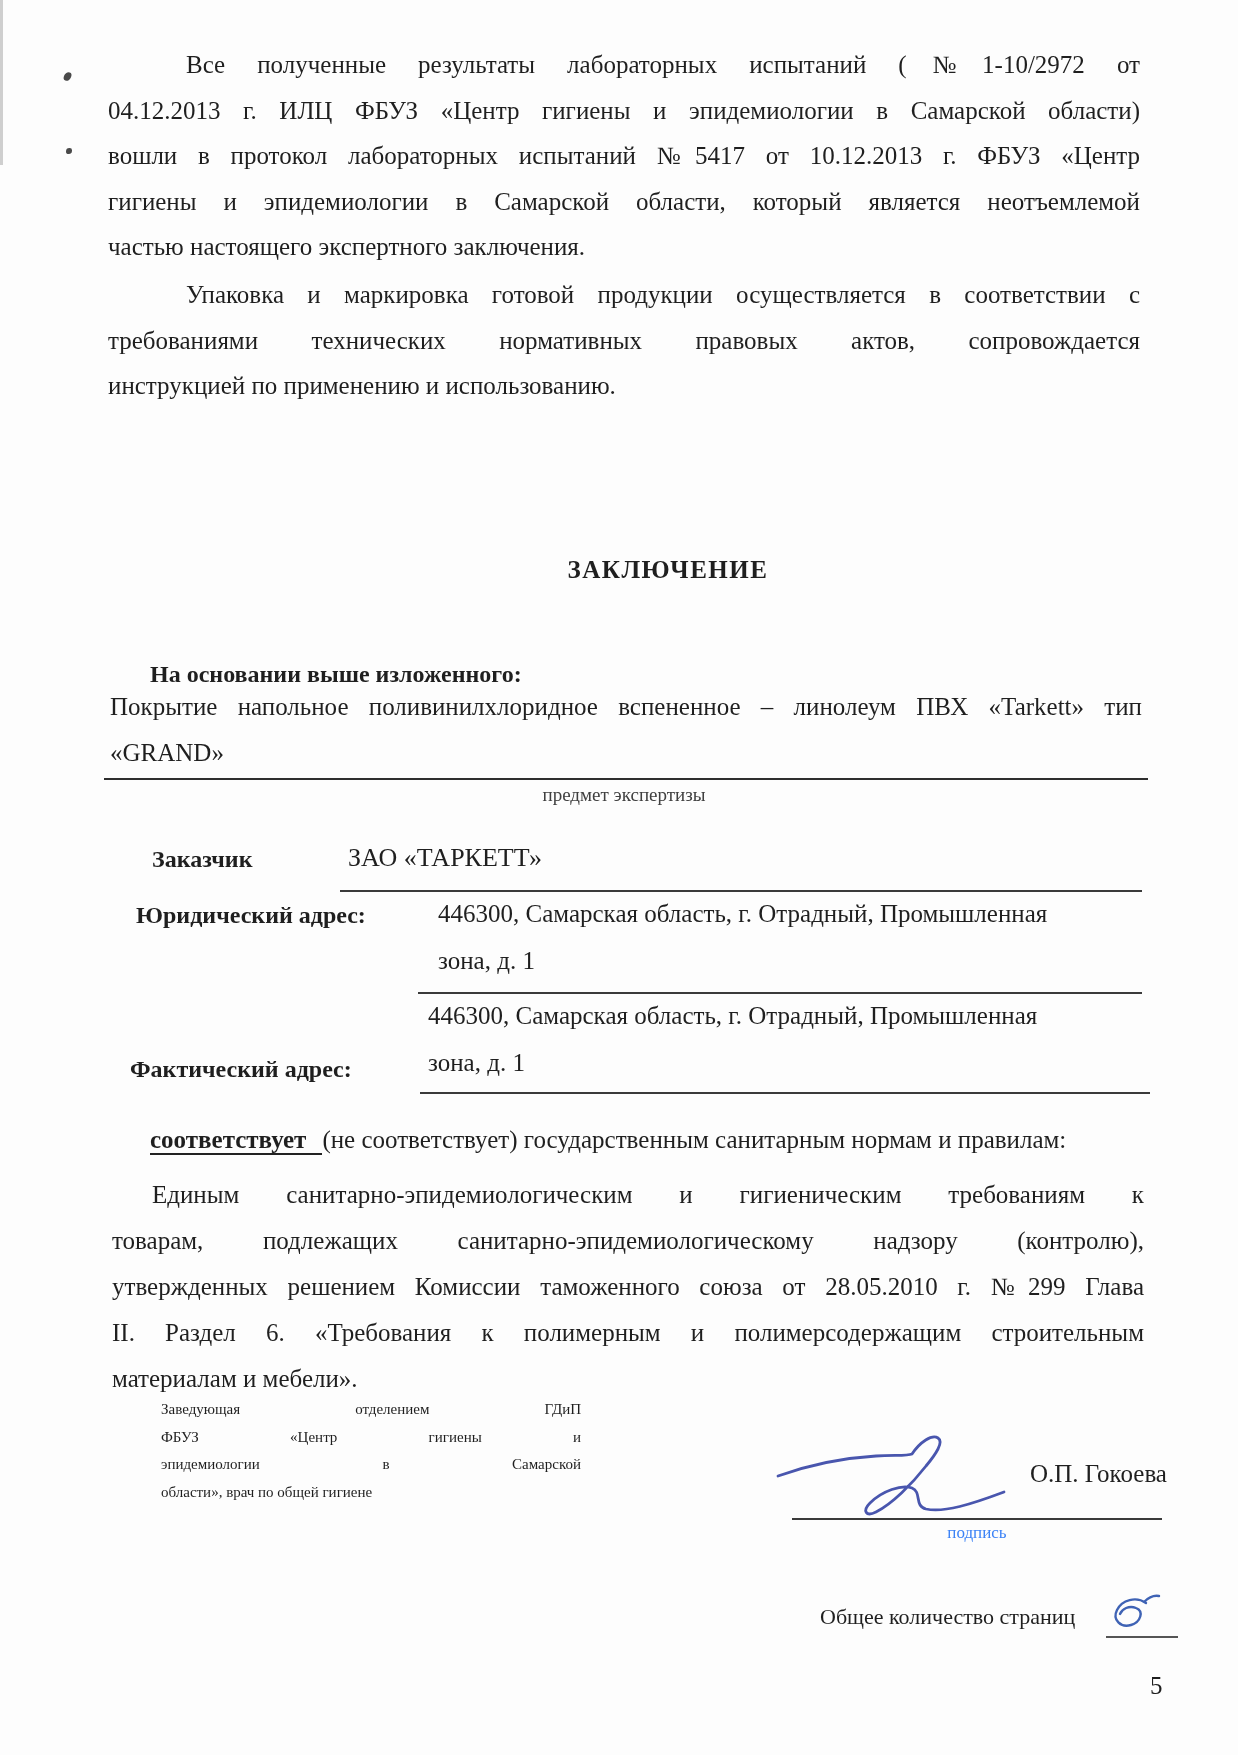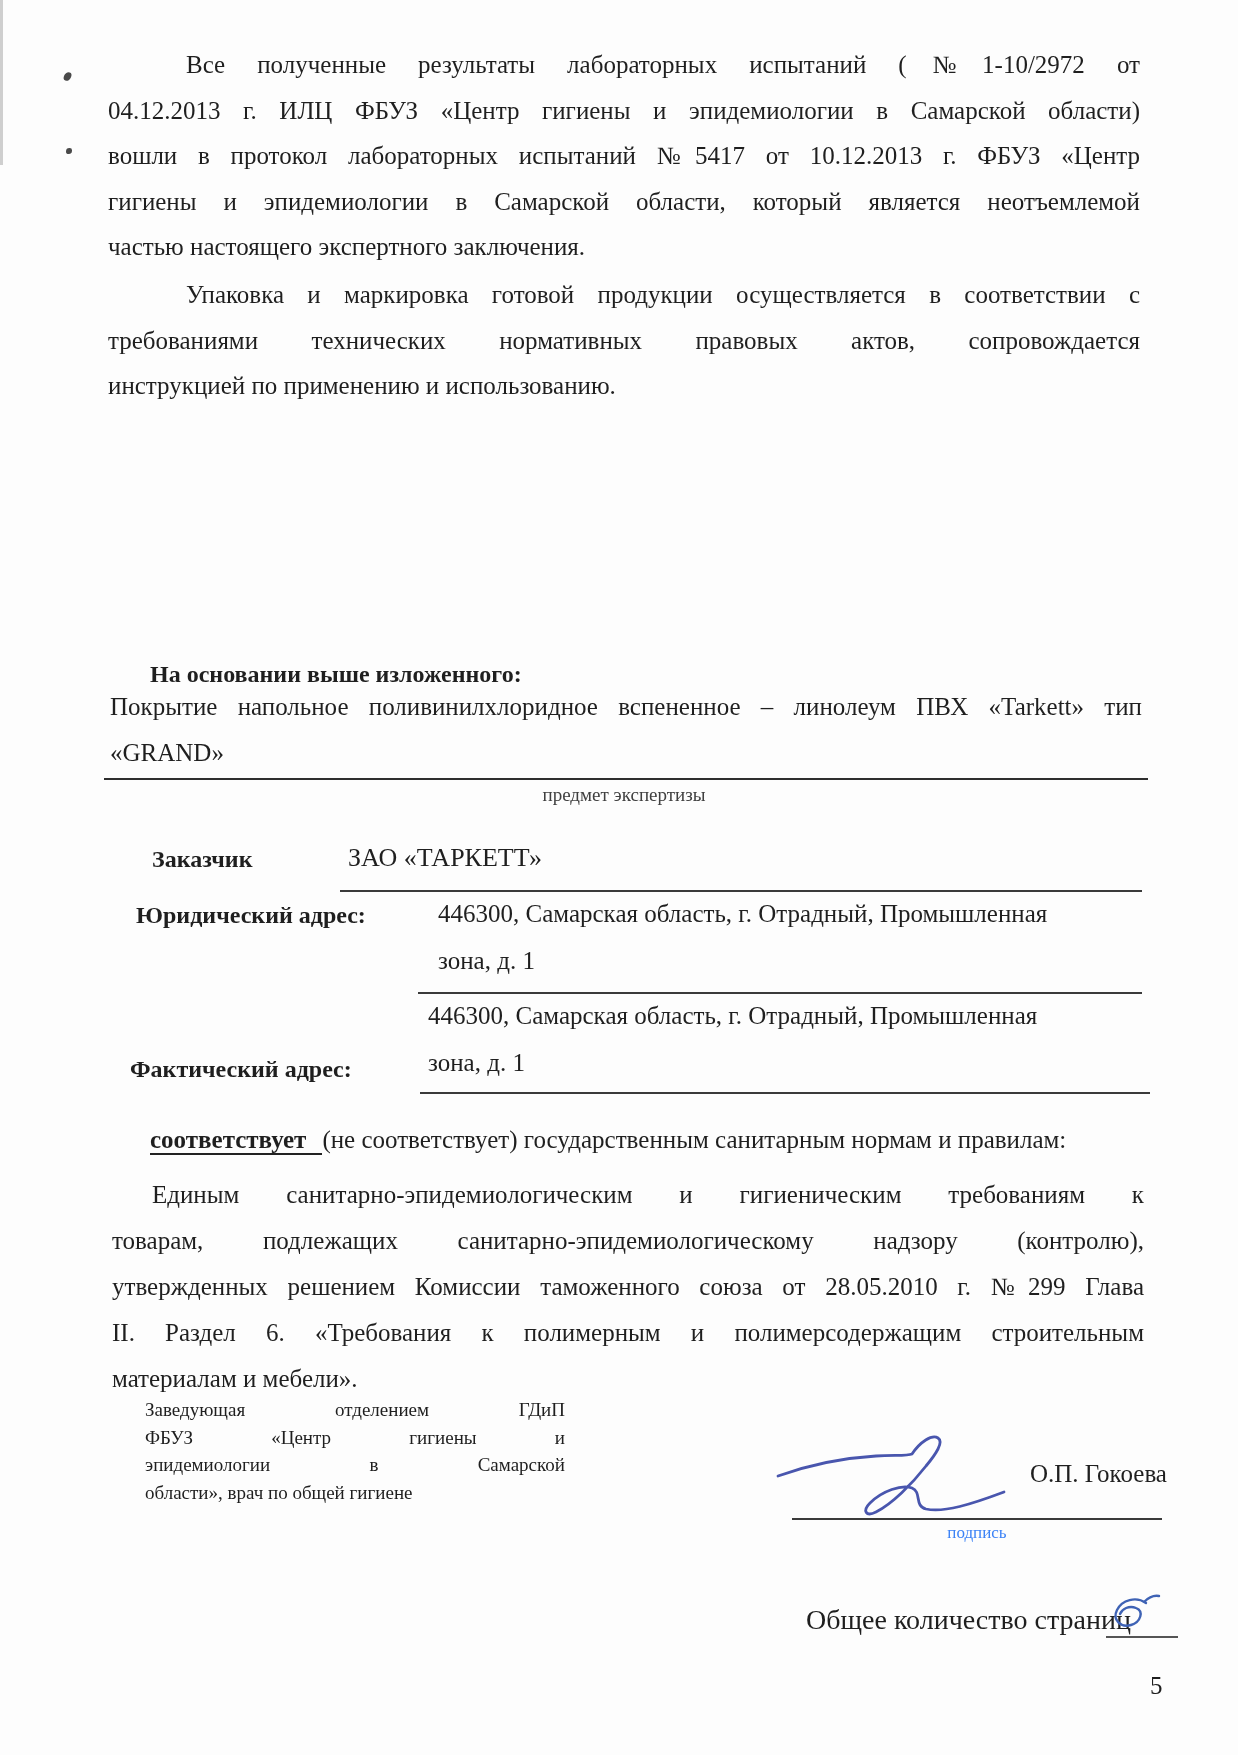--- a/index.html
+++ b/index.html
@@ -18,22 +18,22 @@
   .bold { font-weight:bold; }
   .heading { font-weight:bold; font-size:25px; letter-spacing:1.5px; text-align:center; }
   .rule { border-top:2.5px solid #2e2e2e; height:0; }
   .uline { border-top:2px solid #3a3a3a; height:0; }
   .caption { font-size:19px; color:#404040; text-align:center; }
   .caption-sm { font-size:17px; color:#3b82f6; text-align:center; }
   .label { font-weight:bold; font-size:24px; }
   .value { font-size:25px; }
   .verdict-line { font-size:25px; }
   .verdict { font-weight:bold; border-bottom:2px solid #222; padding-right:16px; }
-  .sig-block { font-size:19px; line-height:27.5px; }
-  .footer-line { font-size:28px; }
+  .sig-block { font-size:15px; line-height:27.5px;margin-left:16px; }
+  .footer-line { font-size:22px;margin-left:14px; }
   .page-num { font-size:25px; }
   .speck { position:absolute; background:#4a4a4a; border-radius:60% 40% 55% 45%; }
   .edge { position:absolute; left:0; top:0; width:3px; height:165px; background:#cfcfcf; }
 </style>
 </head>
 <body>
 
 <div class="page">
 
   <div class="edge"></div>
@@ -47,20 +47,21 @@
       <div class="jline">гигиены и эпидемиологии в Самарской области, который является  неотъемлемой</div>
       <div class="jline last">частью настоящего экспертного заключения.</div>
     </div>
 
   <div class="abs body-text indent-first" style="left:108px; top:272px; width:1032px;">
       <div class="jline">Упаковка и маркировка  готовой продукции  осуществляется в соответствии с</div>
       <div class="jline">требованиями технических нормативных правовых актов, сопровождается</div>
       <div class="jline last">инструкцией по применению и  использованию.</div>
     </div>
 
+  <div class="abs heading" style="left:108px; top:556px; width:1120px;">ЗАКЛЮЧЕНИЕ</div>
 
   <div class="abs bold" style="left:150px; top:640px; font-size:24px;margin-top:21px;">На основании выше изложенного:</div>
 
   <div class="abs body-text" style="left:110px; top:684px; width:1032px;">
       <div class="jline">Покрытие напольное поливинилхлоридное  вспененное  – линолеум ПВХ «Tarkett» тип</div>
       <div class="jline last">«GRAND»</div>
     </div>
 
   <div class="abs rule" style="left:104px; top:778px; width:1044px;"></div>
   <div class="abs caption" style="left:108px; top:784px; width:1032px;">предмет экспертизы</div>

